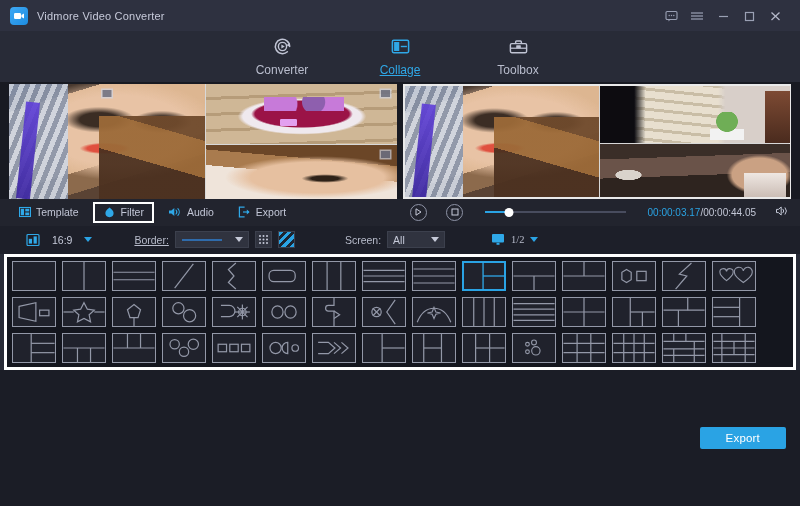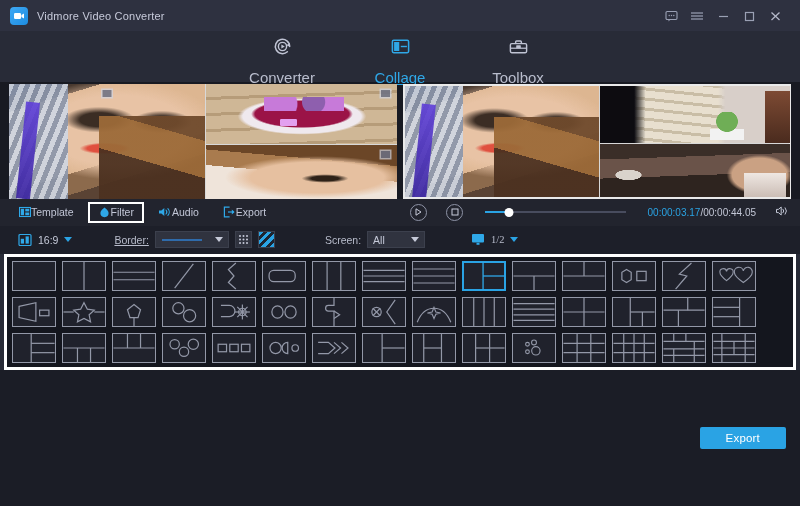--- a/index.html
+++ b/index.html
@@ -50,21 +50,21 @@
     gap: 40px;
     position: relative;
   }
   .nav-tab {
     width: 78px;
     display: flex; flex-direction: column; align-items: center;
     padding-top: 4px;
     color: #b9bdcd;
   }
   .nav-tab .nav-icon { height: 22px; display: flex; align-items: center; justify-content: center; }
-  .nav-tab .nav-label { font-size: 15px; margin-top: 12px; }
+  .nav-tab .nav-label { font-size: 12px; margin-top: 6px; }
   .nav-tab.active { color: #2fa8e8; }
   .nav-tab.active .nav-label { color: #2fa8e8; text-decoration: underline; }
 
   
   .stage {
     flex: 1 1 auto;
     display: flex;
     background: #181a22;
     padding: 2px 9px 0 9px;
     gap: 6px;
@@ -179,21 +179,21 @@
 
   
   .edit-bar {
     flex: 0 0 27px; height: 27px;
     display: flex; align-items: stretch;
     background: #22242e;
     padding: 0 9px;
   }
   .edit-left { display: flex; align-items: center; gap: 4px; flex: 0 0 389px; }
   .edit-tab {
-    display: flex; align-items: center; 
+    display: flex; align-items: center; gap: 5px;
     height: 21px; padding: 0 8px;
     color: #c2c6d6; font-size: 10.5px; white-space: nowrap;
     border: 2px solid transparent;
   }
   .edit-tab.selected { border-color: #ffffff; }
   .edit-right {
     flex: 1 1 auto; display: flex; align-items: center; gap: 19px;
     padding-left: 12px;
   }
   .rnd-btn {
@@ -476,21 +476,21 @@
           <path d="M1.5 4.4 H3.4 L6.2 2 V10 L3.4 7.6 H1.5 Z" fill="none" stroke="#c3c7d6" stroke-width="1"></path>
           <path d="M8 4.2 a2.6 2.6 0 0 1 0 3.6" fill="none" stroke="#c3c7d6" stroke-width="1" stroke-linecap="round"></path>
           <path d="M10.2 2.8 a5 5 0 0 1 0 6.4" fill="none" stroke="#c3c7d6" stroke-width="1" stroke-linecap="round"></path>
         </svg>
       </div>
     </div>
   </div>
 
   <div class="opts-bar">
 
-    <div class="opt-group" style="margin-left:8px;">
+    <div class="opt-group" style="margin-left:16px;gap:12px;">
       <svg width="14" height="14" viewBox="0 0 14 14">
         <rect x="1" y="1.5" width="12" height="11" rx="1" fill="none" stroke="#2fa8e8" stroke-width="1.2"></rect>
         <rect x="2.8" y="5.8" width="3.2" height="4.8" fill="#2fa8e8"></rect>
         <rect x="7.6" y="3.4" width="3.2" height="7.2" fill="#2fa8e8"></rect>
       </svg>
       <span class="ratio-label">16:9</span>
       <span class="caret"></span>
     </div>
 
     <div class="opt-group" style="margin-left:42px;text-decoration:underline;">

